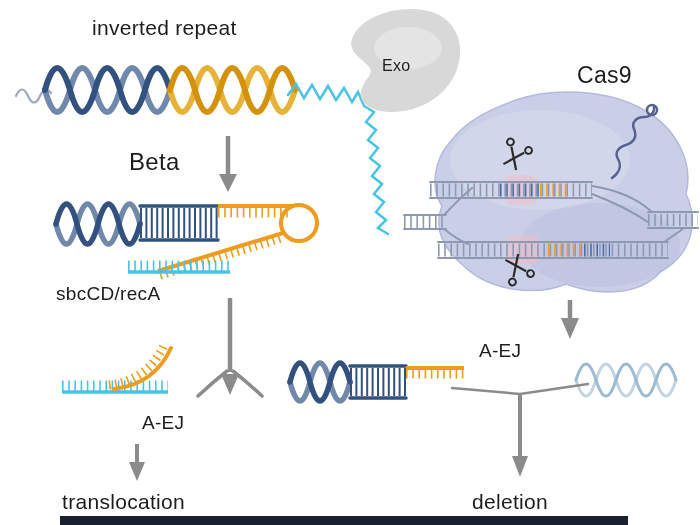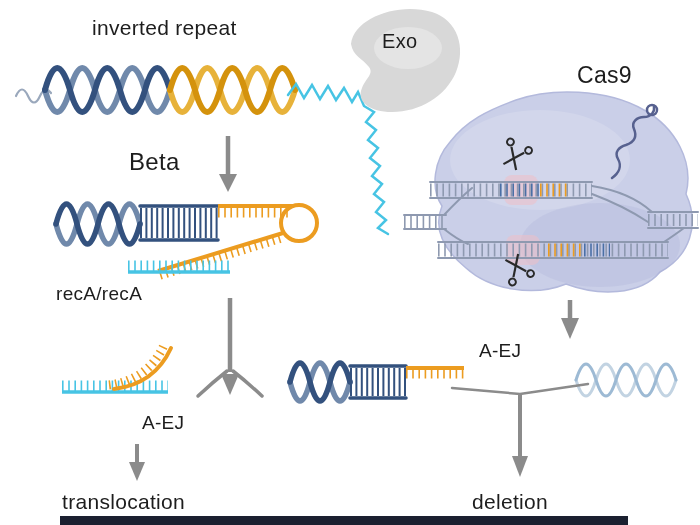--- a/index.html
+++ b/index.html
@@ -158,23 +158,23 @@
     </g>
 
     <g>
       <path class="st s-arrow w25" d="M452,388 L520,394 L588,384"></path>
       <line class="s-arrow w4" x1="520" y1="394" x2="520" y2="458"></line>
       <polygon class="f-arrow" points="512,456 528,456 520,477"></polygon>
     </g>
   </svg>
 
   <div class="lbl" style="left:92px;top:16px;font-size:21px">inverted repeat</div>
-  <div class="lbl" style="left:382px;top:30px;font-size:20px">Exo</div>
+  <div class="lbl" style="left:382px;top:57px;font-size:16px">Exo</div>
   <div class="lbl" style="left:577px;top:62px;font-size:23px">Cas9</div>
   <div class="lbl" style="left:129px;top:148px;font-size:24px">Beta</div>
-  <div class="lbl" style="left:56px;top:283px;font-size:19px">recA/recA</div>
+  <div class="lbl" style="left:56px;top:283px;font-size:19px">sbcCD/recA</div>
   <div class="lbl" style="left:142px;top:412px;font-size:19px">A-EJ</div>
   <div class="lbl" style="left:479px;top:340px;font-size:19px">A-EJ</div>
   <div class="lbl" style="left:62px;top:490px;font-size:21px">translocation</div>
   <div class="lbl" style="left:472px;top:490px;font-size:21px">deletion</div>
 
   <div class="bottom-bar" style="left:60px;top:516px;width:568px;height:9px"></div>
 </div>
 
 </body></html>

